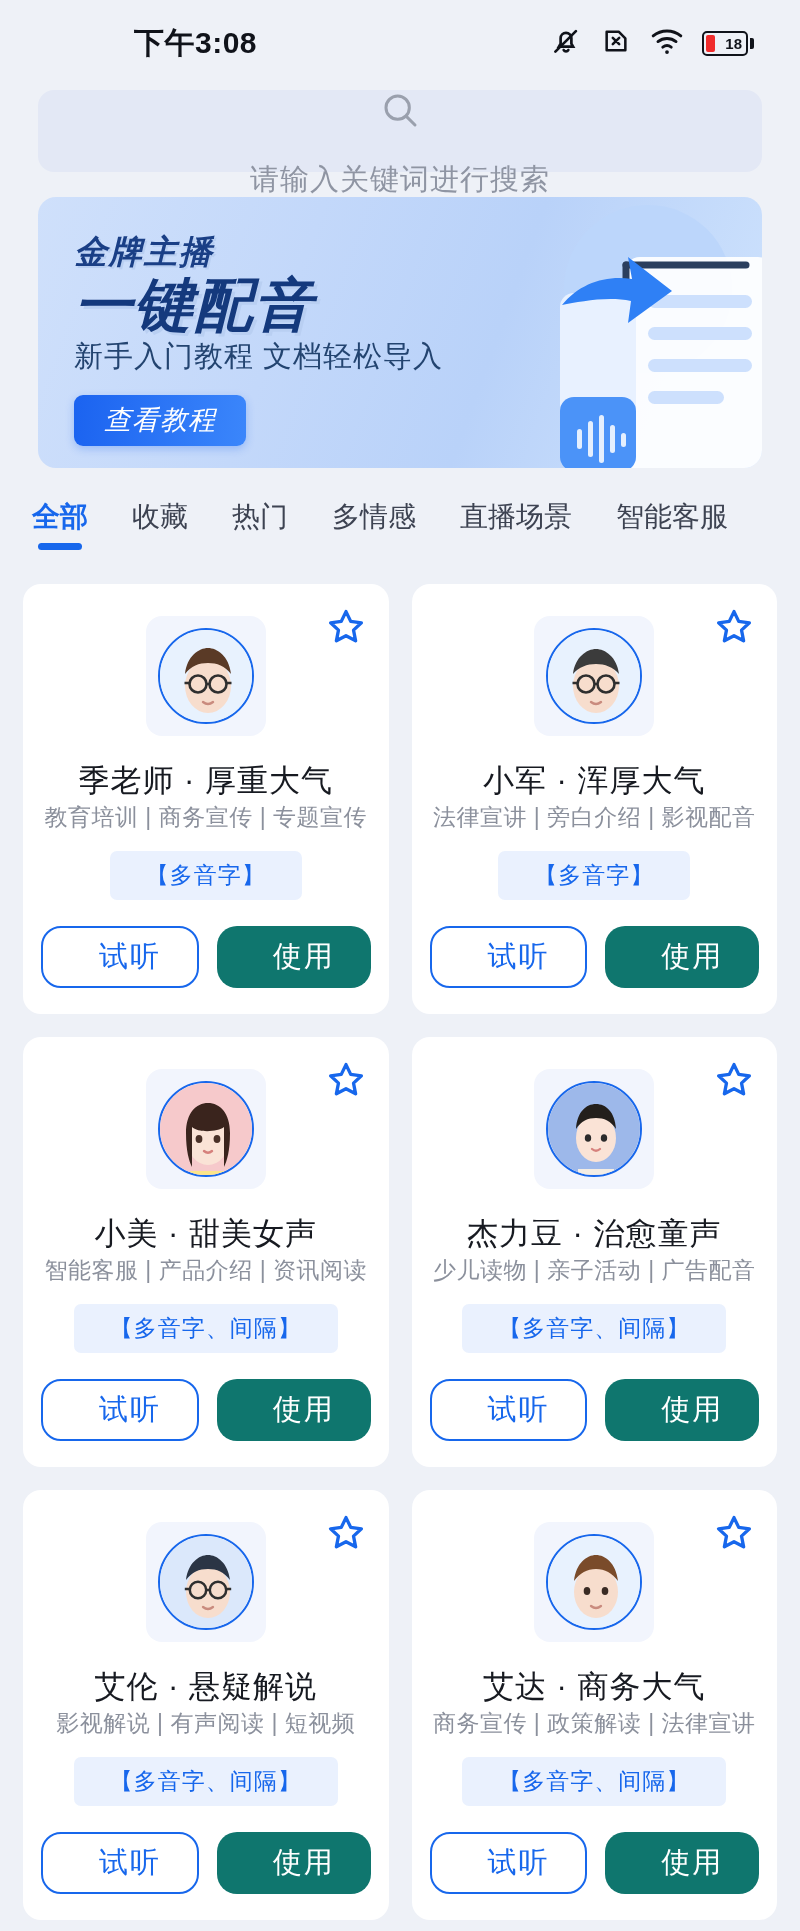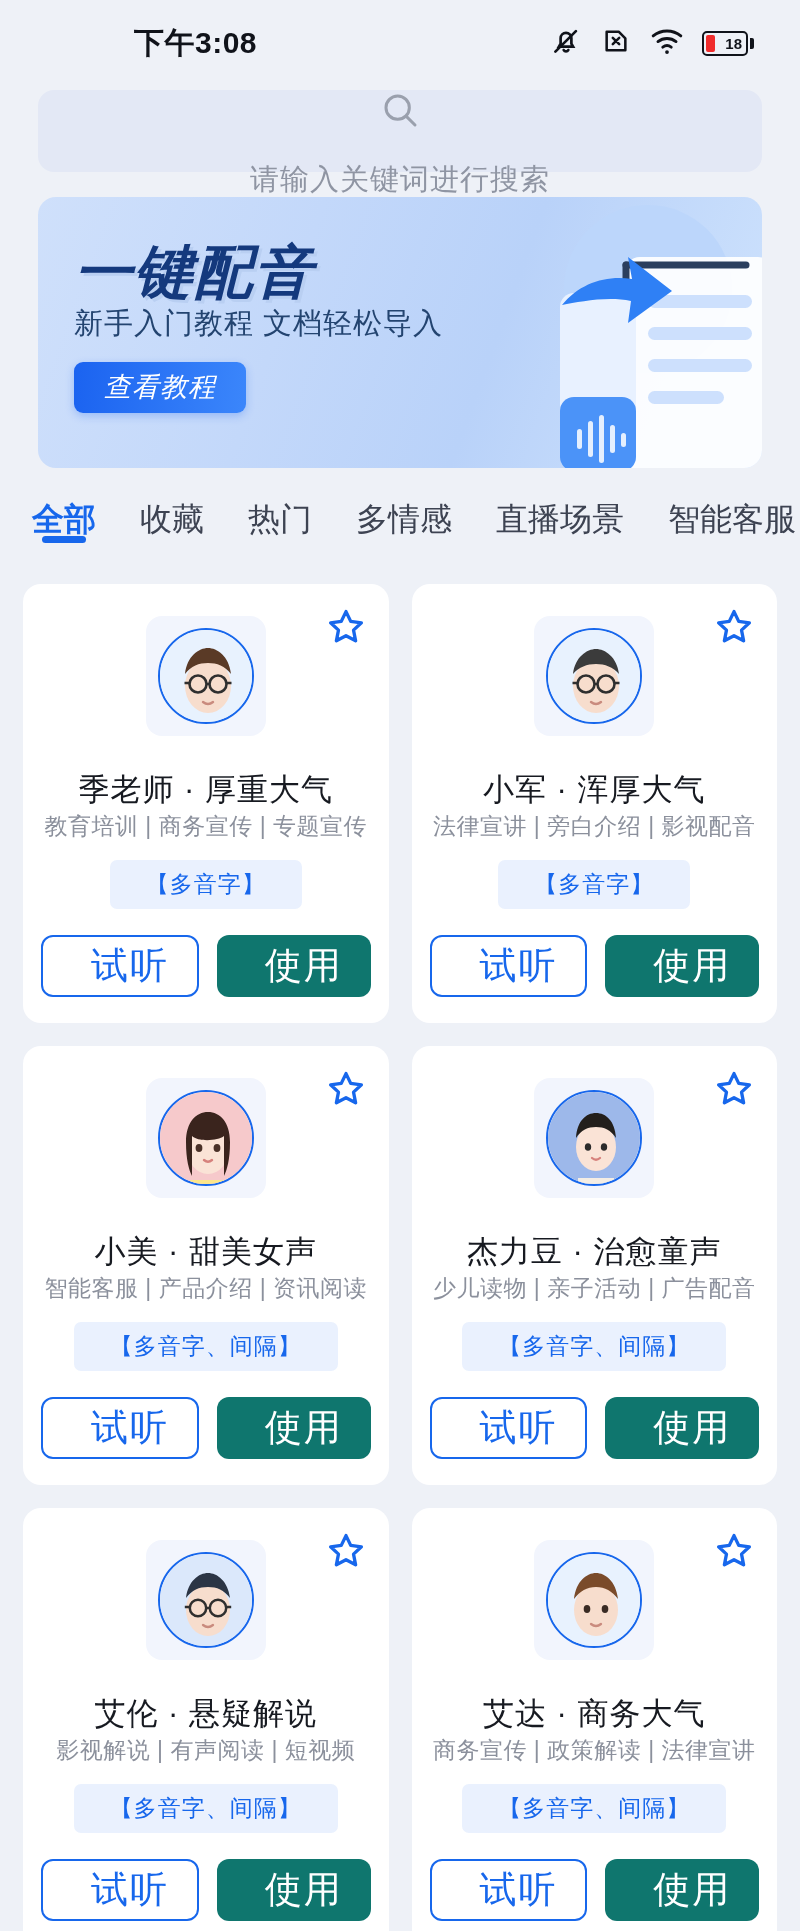--- a/index.html
+++ b/index.html
@@ -129,24 +129,24 @@
     display:flex;
     align-items:flex-start;
     gap:44px;
     padding:0 32px;
     margin-top:30px;
     height:72px;
     overflow:hidden;
     white-space:nowrap;
   }
   .tab {
-    font-size:32px;
+    font-size:28px;
     color:#3d4352;
     position:relative;
-    padding-bottom:1px;
+    padding-bottom:14px;
     flex:none;
   }
   .tab.active { color:#1767ec; font-weight:700; }
   .tab.active:after {
     content:"";
     position:absolute;
     left:50%; transform:translateX(-50%);
     bottom:0;
     width:44px; height:7px;
     background:#1767ec;
@@ -185,21 +185,21 @@
     width:96px; height:96px;
     border-radius:50%;
     border:2.5px solid #1767ec;
     overflow:hidden;
     position:relative;
   }
   .card-name {
     text-align:center;
     font-size:31px;
     color:#171a21;
-    margin-top:33px;
+    margin-top:24px;
     font-weight:500;
     letter-spacing:1px;
   }
   .card-desc {
     text-align:center;
     font-size:23px;
     color:#8b909c;
     margin-top:0;
     letter-spacing:0.5px;
     white-space:nowrap;
@@ -214,25 +214,25 @@
     letter-spacing:1px;
   }
   .card-actions {
     display:flex;
     gap:18px;
     margin-top:26px;
   }
   .btn {
     flex:1;
     height:62px;
-    border-radius:12px;
+    border-radius:20px;
     display:flex;
     align-items:center;
     justify-content:center;
-    font-size:37px;
+    font-size:29px;
     letter-spacing:2px;
     padding-left:20px;
   }
   .btn-outline {
     border:2px solid #1767ec;
     color:#1767ec;
     background:#fff;
   }
   .btn-filled {
     background:#0f766e;
@@ -304,20 +304,21 @@
       <path d="M150 108c18-22 44-30 70-26l-4-22 44 34-44 32 3-22c-24-5-52 1-69 4z" fill="#2f80f5"></path>
       <g fill="#ffffff" opacity="0.85">
         <rect x="165" y="232" width="5" height="20" rx="2.5"></rect>
         <rect x="176" y="224" width="5" height="36" rx="2.5"></rect>
         <rect x="187" y="218" width="5" height="48" rx="2.5"></rect>
         <rect x="198" y="228" width="5" height="28" rx="2.5"></rect>
         <rect x="209" y="236" width="5" height="14" rx="2.5"></rect>
       </g>
     </svg>
     <div class="banner-text">
+      <div class="bn-kicker">金牌主播</div>
       <div class="bn-title">一键配音</div>
       <div class="bn-sub">新手入门教程 文档轻松导入</div>
       <div class="bn-btn">查看教程</div>
     </div>
   </div>
 </div>
 
 <div class="tabs">
   <div class="tab active">全部</div>
   <div class="tab">收藏</div>

